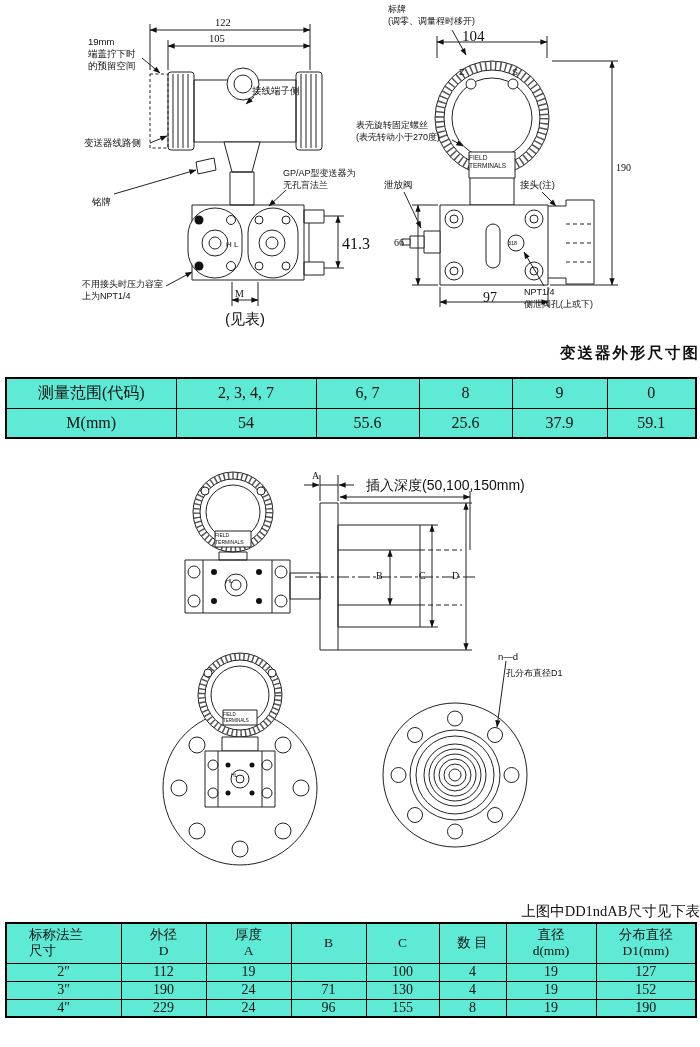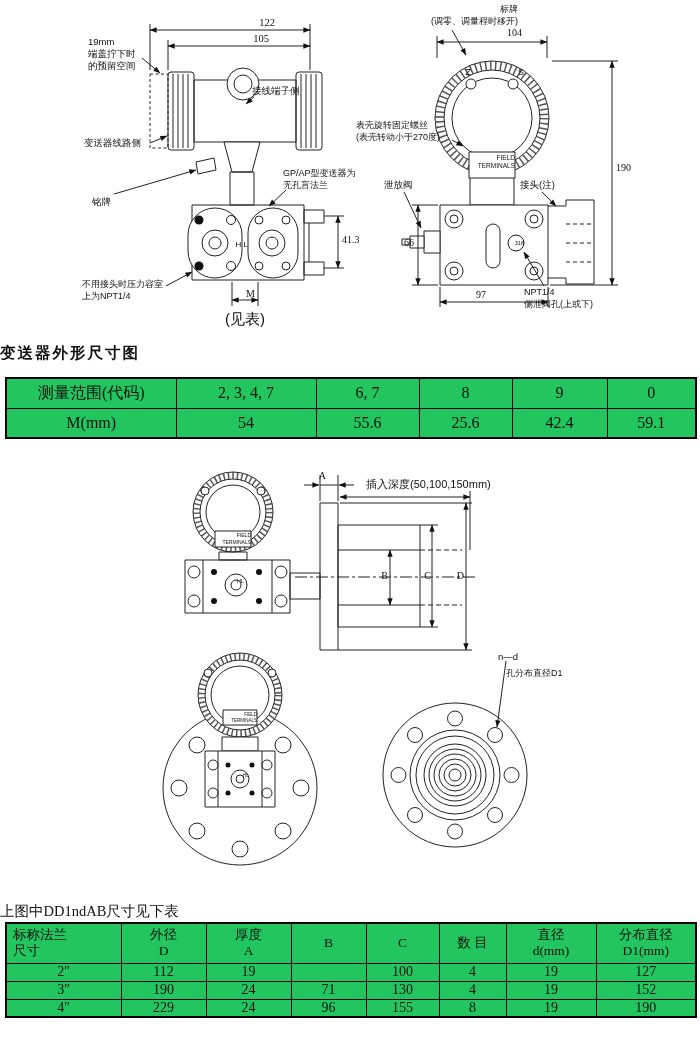--- a/index.html
+++ b/index.html
@@ -1,34 +1,34 @@
 <!DOCTYPE html>
 <html><head>
 <meta charset="utf-8">
 <style>
   *{margin:0;padding:0;box-sizing:border-box}
   html,body{background:#ffffff}
   body{font-family:"Liberation Sans",sans-serif;color:#111}
   #page{position:relative;width:700px;height:1047px;background:#fff;overflow:hidden}
   .abs{position:absolute}
   .lbl{position:absolute;white-space:pre-line;line-height:1.28;color:#111;letter-spacing:0}
-  .ctr{text-align:right}
+  .ctr{text-align:left}
   .serif{font-family:"Liberation Serif",serif}
-  .ttl{position:absolute;left:0;width:700px;text-align:left;font-weight:bold;font-size:15.5px;letter-spacing:2px}
-  .sub{position:absolute;left:0;width:700px;text-align:left;font-size:14.5px;font-family:"Liberation Serif",serif}
-  table.dtable{position:absolute;border-collapse:collapse;table-layout:fixed;background:#22c55e;
+  .ttl{position:absolute;left:0;width:700px;text-align:right;font-weight:bold;font-size:15.5px;letter-spacing:2px}
+  .sub{position:absolute;left:0;width:700px;text-align:right;font-size:14.5px;font-family:"Liberation Serif",serif}
+  table.dtable{position:absolute;border-collapse:collapse;table-layout:fixed;background:#5eead4;
     font-family:"Liberation Serif",serif;border:2px solid #000}
   table.dtable td{border:1px solid #000;text-align:center;vertical-align:middle;padding:0 2px;overflow:hidden}
   .t1{left:5px;top:377px;width:690px;font-size:16px}
   .t1 td{height:30px}
   .t2{left:5px;top:922px;width:690px;font-size:14px}
   .t2 tr.gh td{height:21px;font-size:14px}
   .t2 tr.hh td{height:40px;font-size:13.5px;white-space:pre-line;line-height:1.2}
   .t2 tr.dr td{height:18px}
-  .t2 td.lft{text-align:left;padding-left:6px}
+  .t2 td.lft{text-align:left;padding-left:22px}
   svg line,svg rect,svg circle,svg polygon,svg path,svg polyline{vector-effect:non-scaling-stroke}
 </style>
 </head>
 <body>
 
 <div id="page">
 
   <svg class="abs" style="left:0;top:0" width="700" height="345" viewBox="0 0 700 345">
     <defs>
       <marker id="ar1" viewBox="0 0 10 10" refX="9.5" refY="5" markerWidth="9" markerHeight="7" orient="auto-start-reverse">
@@ -160,36 +160,36 @@
   <div class="lbl" style="left:84px;top:137px;font-size:9.5px">变送器线路侧</div>
   <div class="lbl" style="left:92px;top:196px;font-size:9.5px">铭牌</div>
   <div class="lbl" style="left:82px;top:279px;width:106px;font-size:9px">不用接头时压力容室
 上为NPT1/4</div>
   <div class="lbl" style="left:252px;top:85px;font-size:9.5px">接线端子侧</div>
   <div class="lbl" style="left:283px;top:168px;width:94px;font-size:9px">GP/AP型变送器为
 无孔盲法兰</div>
   <div class="lbl ctr" style="left:226px;top:240px;width:22px;font-size:8px">H L</div>
   <div class="lbl serif ctr" style="left:235px;top:288px;width:20px;font-size:10px">M</div>
   <div class="lbl ctr" style="left:225px;top:309px;width:40px;font-size:15px">(见表)</div>
-  <div class="lbl serif" style="left:342px;top:234px;font-size:10px">41.3</div>
+  <div class="lbl serif" style="left:342px;top:234px;font-size:16px">41.3</div>
   <div class="lbl ctr" style="left:388px;top:4px;width:130px;font-size:9px">标牌
 (调零、调量程时移开)</div>
-  <div class="lbl serif ctr" style="left:462px;top:27px;width:60px;font-size:10px">104</div>
+  <div class="lbl serif ctr" style="left:462px;top:27px;width:60px;font-size:15px">104</div>
   <div class="lbl" style="left:356px;top:120px;width:102px;font-size:9px">表壳旋转固定螺丝
 (表壳转动小于270度)</div>
   <div class="lbl ctr" style="left:459px;top:67px;width:12px;font-size:9px">Z</div>
   <div class="lbl ctr" style="left:512px;top:67px;width:12px;font-size:9px">S</div>
   <div class="lbl ctr" style="left:469px;top:154px;width:46px;font-size:6.5px;line-height:1.3">FIELD
 TERMINALS</div>
   <div class="lbl" style="left:384px;top:179px;font-size:9.5px">泄放阀</div>
   <div class="lbl" style="left:520px;top:179px;font-size:9.5px">接头(注)</div>
   <div class="lbl ctr" style="left:508px;top:240px;width:16px;font-size:5.5px">318</div>
   <div class="lbl serif ctr" style="left:394px;top:237px;width:20px;font-size:10px">66</div>
   <div class="lbl serif" style="left:616px;top:162px;font-size:10px">190</div>
-  <div class="lbl serif ctr" style="left:456px;top:289px;width:30px;font-size:10px">97</div>
+  <div class="lbl serif ctr" style="left:483px;top:289px;width:30px;font-size:14px">97</div>
   <div class="lbl" style="left:524px;top:287px;width:94px;font-size:9px">NPT1/4
 侧泄阀孔(上或下)</div>
 
   <div class="ttl" style="top:343px">变送器外形尺寸图</div>
 
   <table class="dtable t1">
     <colgroup>
         <col style="width:170px">
         <col style="width:140px">
         <col style="width:103px">
@@ -204,21 +204,21 @@
       <td>6, 7</td>
       <td>8</td>
       <td>9</td>
       <td>0</td>
     </tr>
     <tr>
       <td>M(mm)</td>
       <td>54</td>
       <td>55.6</td>
       <td>25.6</td>
-      <td>42.4</td>
+      <td>37.9</td>
       <td>59.1</td>
     </tr>
   </tbody>
     </table>
 
   <svg class="abs" style="left:0;top:455px" width="700" height="425" viewBox="0 0 700 425">
     <defs>
       <marker id="ar2" viewBox="0 0 10 10" refX="9.5" refY="5" markerWidth="9" markerHeight="7" orient="auto-start-reverse">
         <path d="M0,1.2 L10,5 L0,8.8 z" fill="#111"></path>
       </marker>
@@ -324,21 +324,21 @@
         <circle cx="455" cy="320" r="21"></circle>
           <circle cx="455" cy="320" r="16"></circle>
         <circle cx="455" cy="320" r="11"></circle>
           <circle cx="455" cy="320" r="6"></circle>
         <line x1="506" y1="206" x2="497" y2="272" marker-end="url(#ar2)"></line>
       </g>
     </g>
   </svg>
 
   <div class="lbl serif ctr" style="left:312px;top:470px;width:14px;font-size:10px">A</div>
-  <div class="lbl" style="left:366px;top:477px;font-size:11px">插入深度(50,100,150mm)</div>
+  <div class="lbl" style="left:366px;top:477px;font-size:14px">插入深度(50,100,150mm)</div>
   <div class="lbl serif ctr" style="left:376px;top:570px;width:12px;font-size:10px">B</div>
   <div class="lbl serif ctr" style="left:419px;top:570px;width:12px;font-size:10px">C</div>
   <div class="lbl serif ctr" style="left:452px;top:570px;width:12px;font-size:10px">D</div>
   <div class="lbl ctr" style="left:215px;top:532px;width:36px;font-size:5px;line-height:1.3">FIELD
 TERMINALS</div>
   <div class="lbl ctr" style="left:226px;top:578px;width:18px;font-size:5.5px">HL</div>
   <div class="lbl ctr" style="left:223px;top:712px;width:34px;font-size:4.5px;line-height:1.3">FIELD
 TERMINALS</div>
   <div class="lbl ctr" style="left:231px;top:772px;width:18px;font-size:5px">HL</div>
   <div class="lbl" style="left:498px;top:651px;font-size:9.5px">n—d</div>

